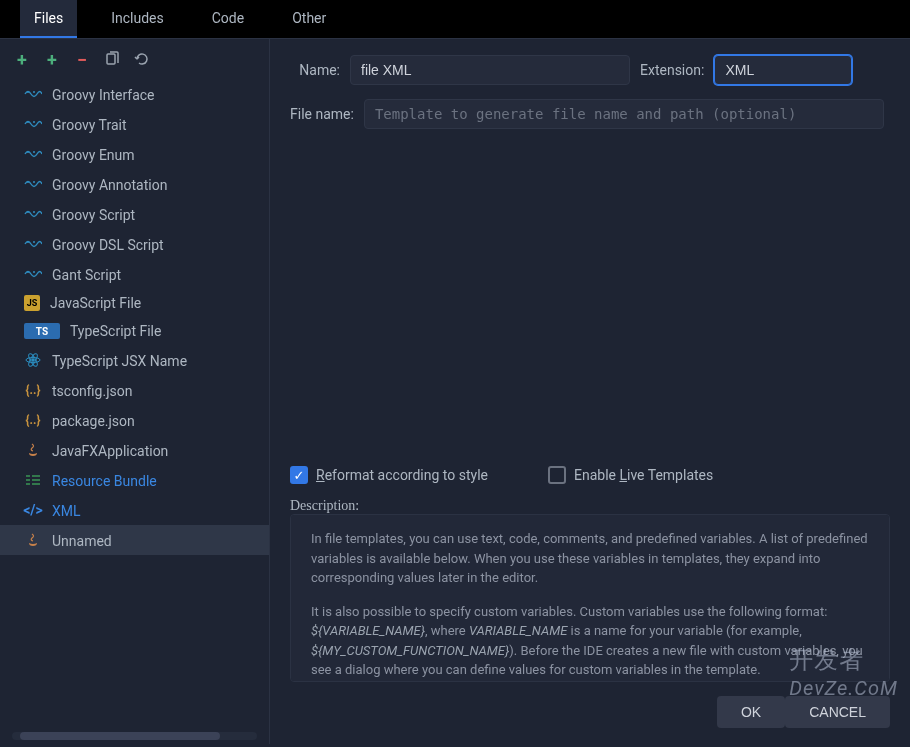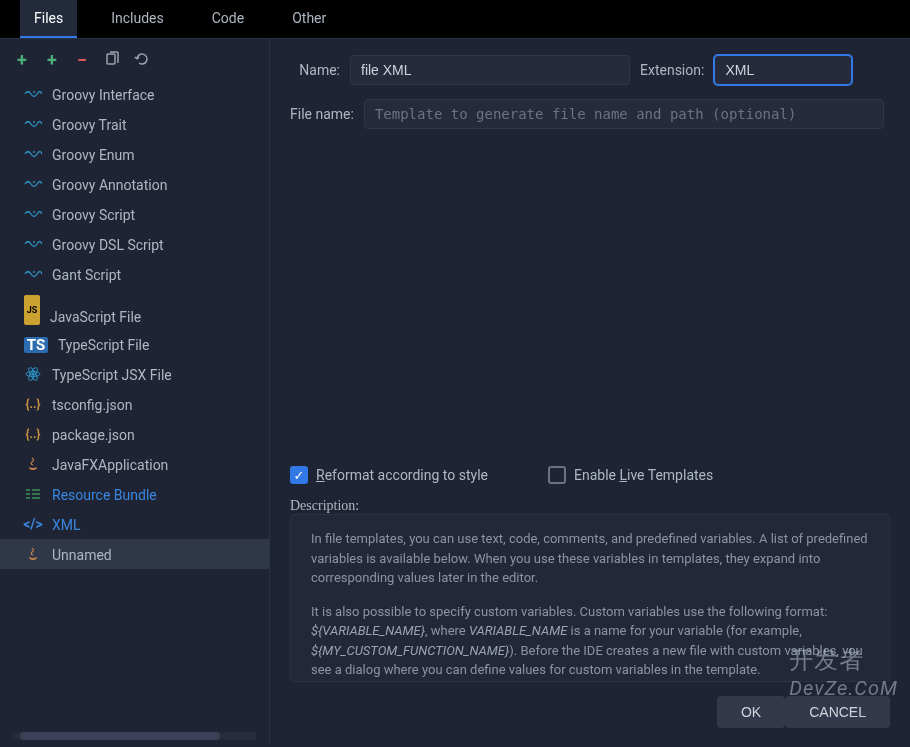--- a/index.html
+++ b/index.html
@@ -75,22 +75,22 @@
 .file-item.highlight .label { color: #3a87e2; }
 .icon {
   width: 18px;
   height: 18px;
   display: inline-flex;
   align-items: center;
   justify-content: center;
   flex-shrink: 0;
 }
 .groovy-icon { color: #2f8dc0; font-size: 13px; }
-.js-icon { background: #cba12f; color: #000; font-size: 9px; font-weight: bold; border-radius: 2px; width: 16px; height: 30px; }
-.ts-icon { background: #2b6cb0; color: #fff; font-size: 15px; font-weight: bold; border-radius: 2px; width: 24px; height: 16px; }
+.js-icon { background: #cba12f; color: #000; font-size: 9px; font-weight: bold; border-radius: 2px; width: 16px; height: 16px; }
+.ts-icon { background: #2b6cb0; color: #fff; font-size: 10px; font-weight: bold; border-radius: 2px; width: 36px; height: 16px; }
 .tsx-icon { color: #2b8dc0; font-size: 16px; }
 .json-icon { color: #c7923e; font-size: 12px; font-weight: bold; }
 .java-icon { color: #c7814a; font-size: 14px; }
 .bundle-icon { color: #3a9556; font-size: 14px; }
 .xml-icon { color: #3a87e2; font-size: 14px; font-weight: bold; }
 .scrollbar-track {
   height: 8px;
   background: #252c3c;
   margin: 4px 12px;
   border-radius: 4px;
@@ -314,21 +314,21 @@
         </div>
         <div class="file-item">
           <span class="icon tsx-icon">
             <svg width="16" height="16" viewBox="0 0 16 16" fill="none" stroke="#2b8dc0" stroke-width="1">
               <ellipse cx="8" cy="8" rx="7" ry="2.6"></ellipse>
               <ellipse cx="8" cy="8" rx="7" ry="2.6" transform="rotate(60 8 8)"></ellipse>
               <ellipse cx="8" cy="8" rx="7" ry="2.6" transform="rotate(120 8 8)"></ellipse>
               <circle cx="8" cy="8" r="1.3" fill="#2b8dc0"></circle>
             </svg>
           </span>
-          <span class="label">TypeScript JSX File</span>
+          <span class="label">TypeScript JSX Name</span>
         </div>
         <div class="file-item">
           <span class="icon json-icon">{..}</span>
           <span class="label">tsconfig.json</span>
         </div>
         <div class="file-item">
           <span class="icon json-icon">{..}</span>
           <span class="label">package.json</span>
         </div>
         <div class="file-item">

